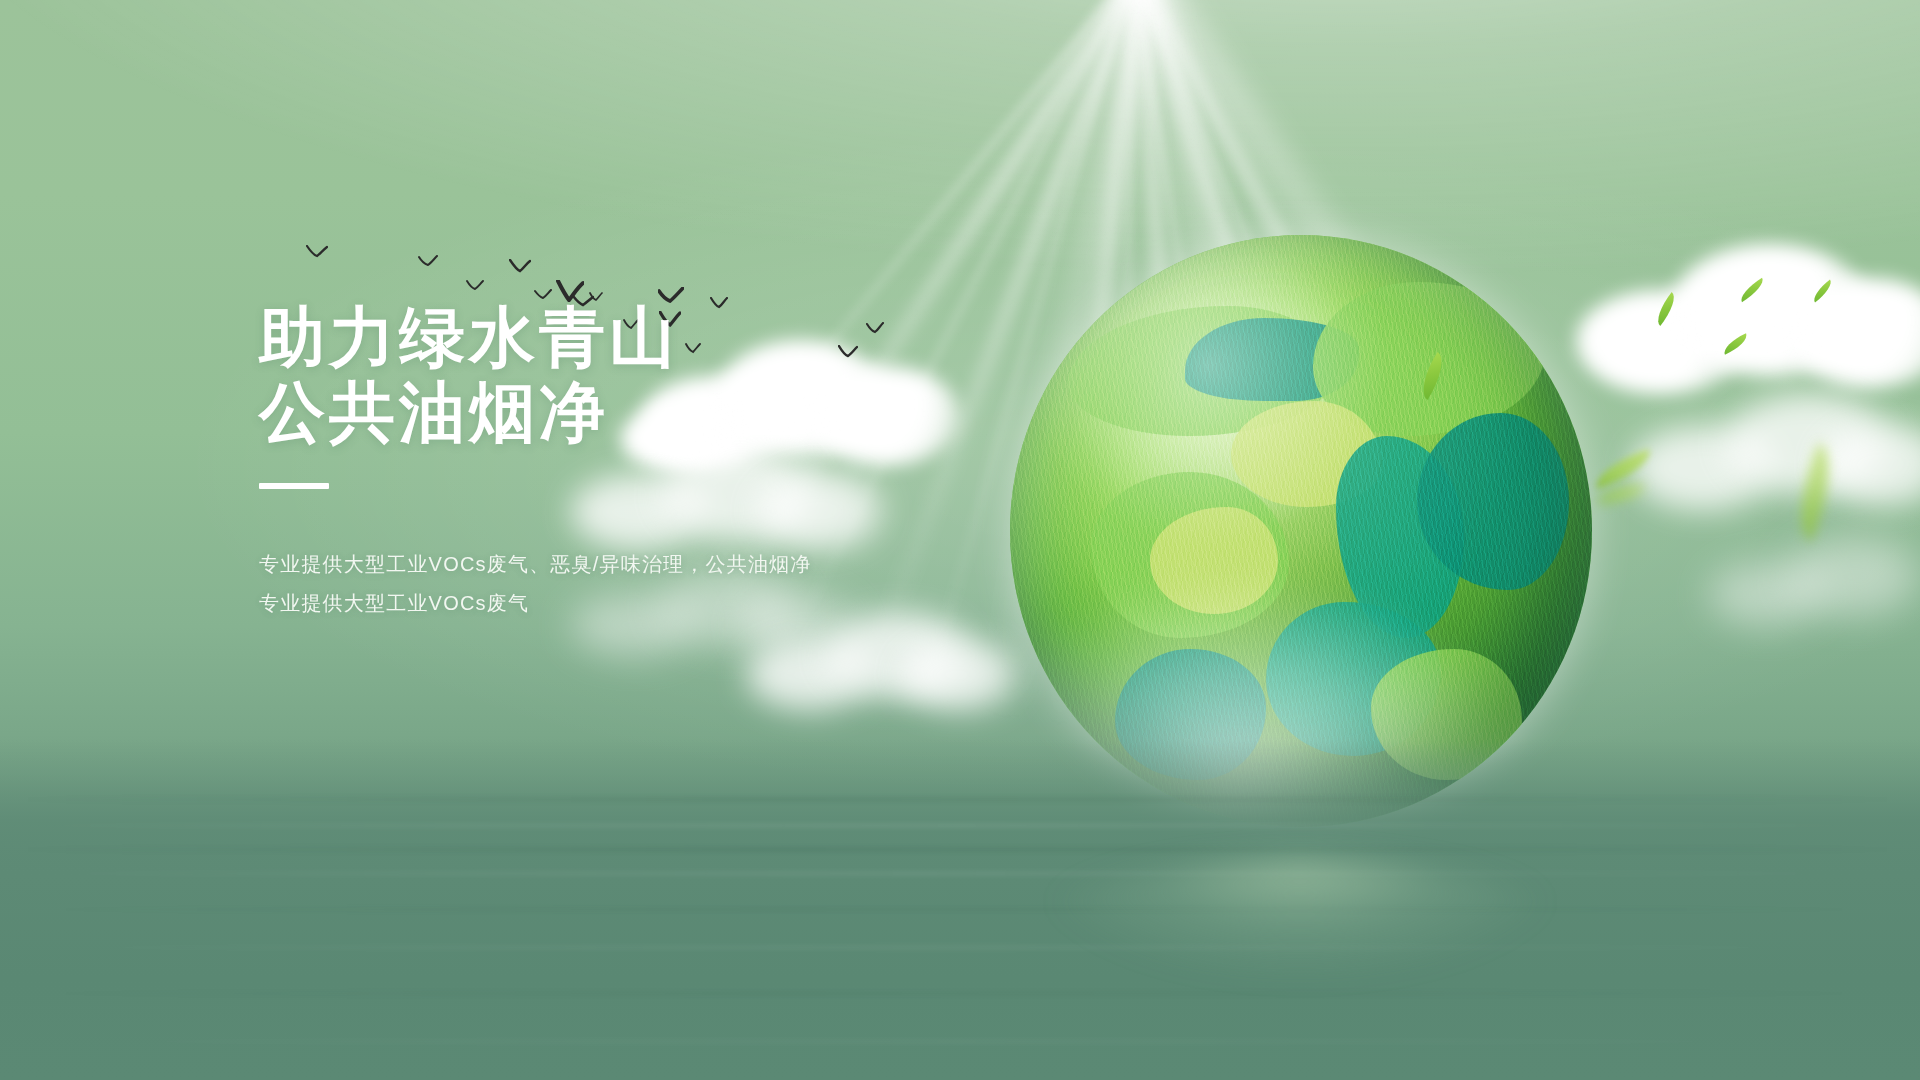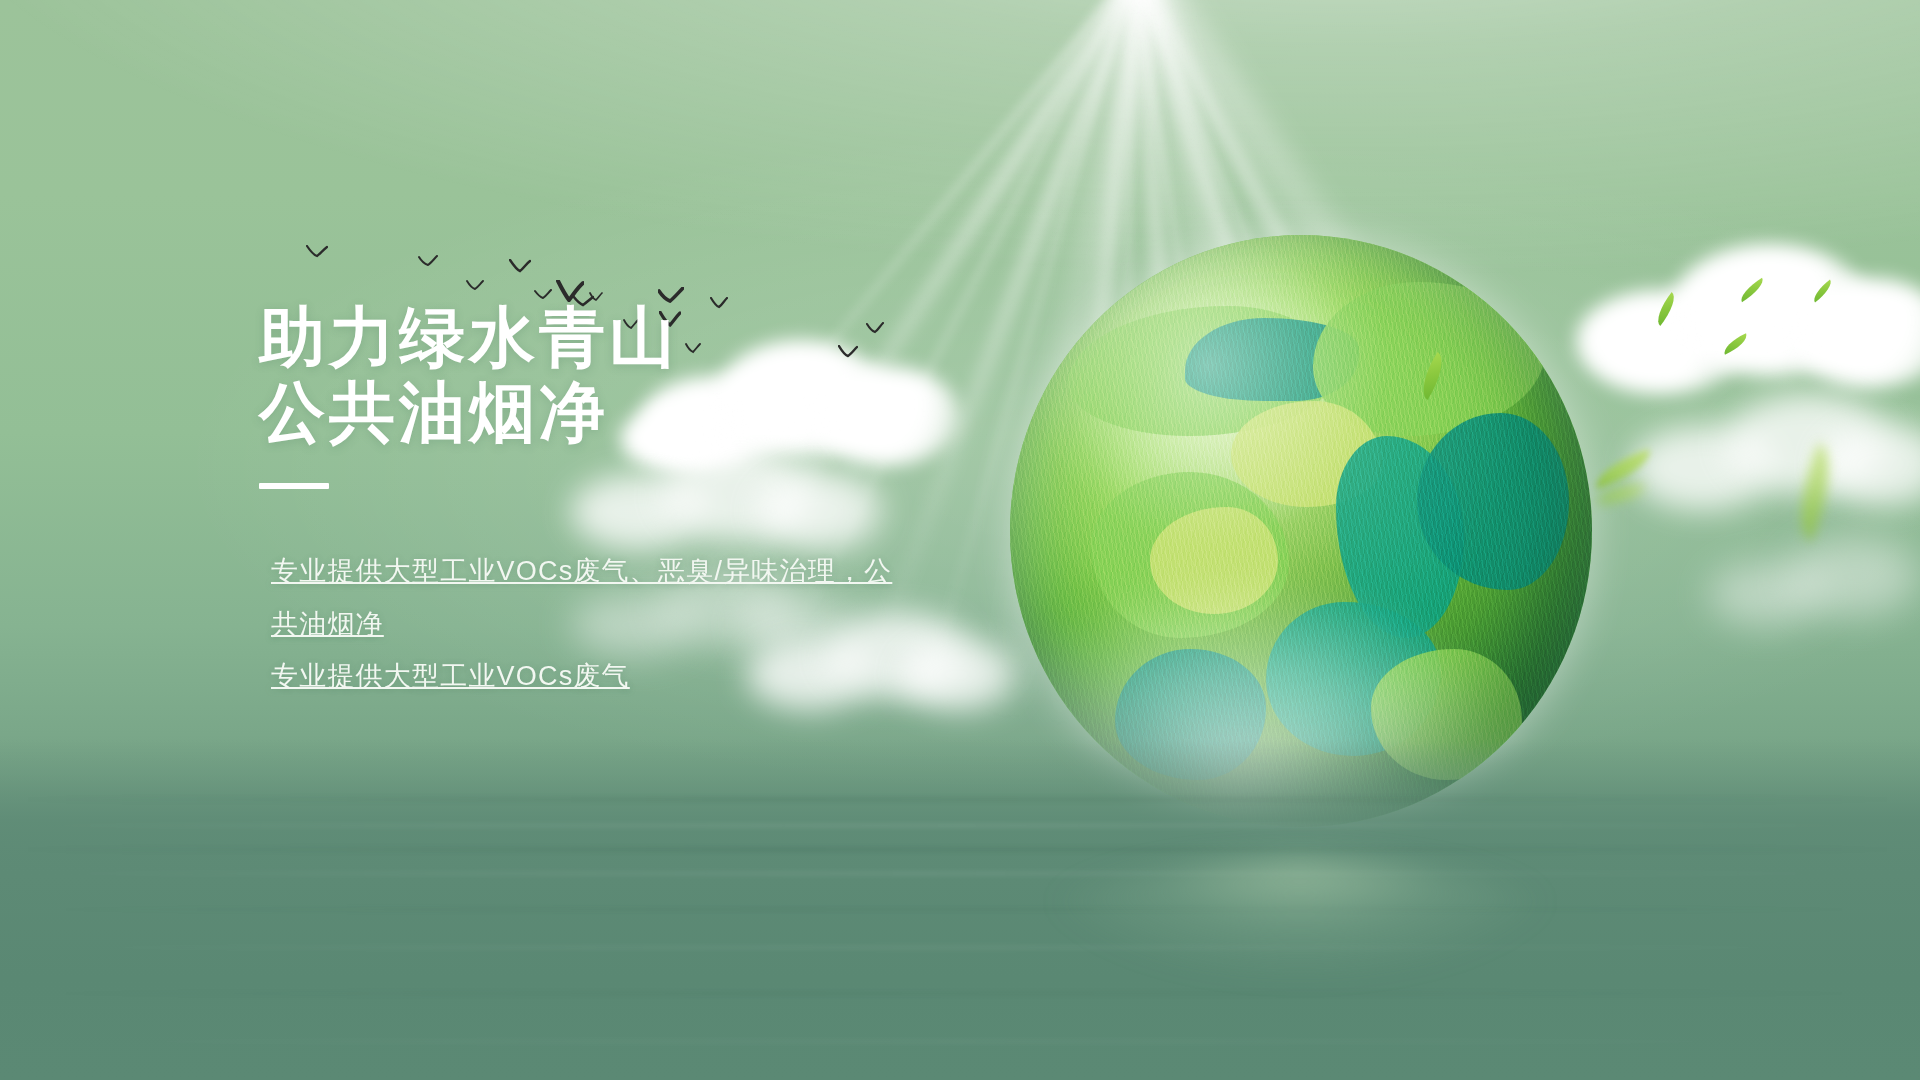--- a/index.html
+++ b/index.html
@@ -130,28 +130,27 @@
     font-weight:700;
     letter-spacing:4px;
     margin:0;
     text-shadow:0 2px 10px rgba(60,110,80,.22);
   }
   .headline span{display:block;}
   .divider{
     width:70px;height:6px;background:#ffffff;margin:34px 0 0 0;border-radius:1px;
   }
   .subcopy{
-    margin:56px 0 0 12px;
+    margin:56px 0 0 0;
     color:#f2f7f1;
-    font-size:27px;
+    font-size:20px;
     line-height:1.95;
     letter-spacing:1.2px;
     font-weight:400;
     text-shadow:0 1px 6px rgba(60,110,80,.25);
-    text-decoration:underline;
   }
   .subcopy span{display:block;}
 </style>
 </head>
 <body>
 
 <div class="stage">
 
   <div class="sky-glow"></div>
 

